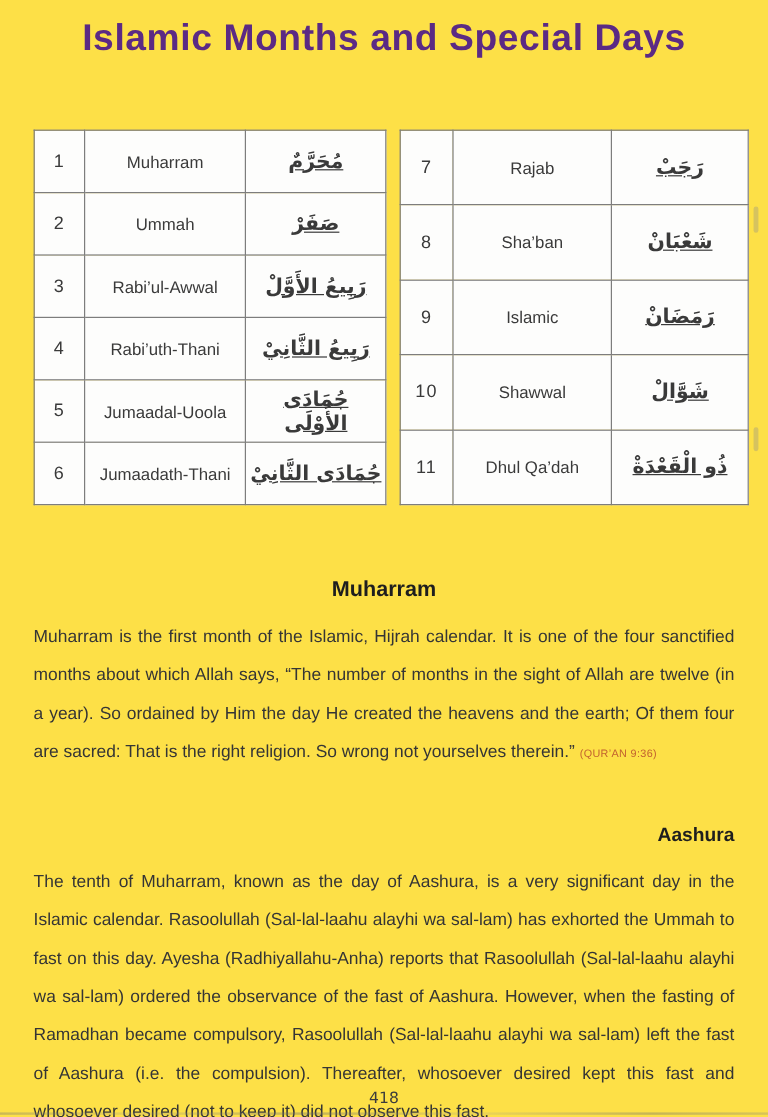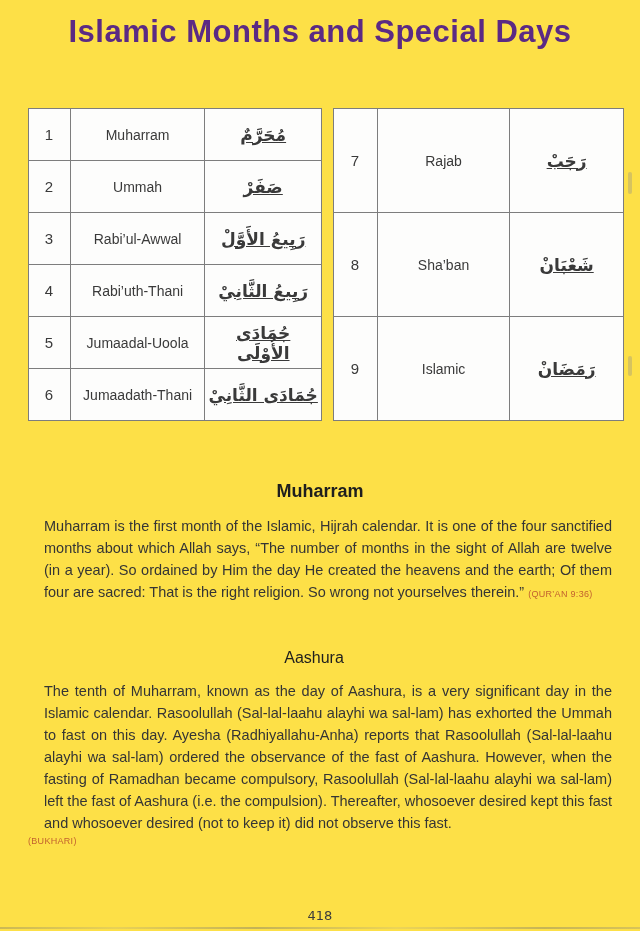--- a/index.html
+++ b/index.html
@@ -56,30 +56,30 @@
   }
   .section-heading-center{
     margin:60px 28px 0 28px;
     text-align:center;
     font-size:18px;
     font-weight:bold;
     color:#1e1e1e;
   }
   .section-heading-left{
     margin:44px 28px 0 16px;
-    text-align:center;
+    text-align:right;
     font-size:16px;
-    font-weight:normal;
+    font-weight:bold;
     color:#1e1e1e;
   }
   .body-para{
-    margin:13px 28px 0 44px;
+    margin:13px 28px 0 28px;
     text-align:justify;
     font-size:14.5px;
-    line-height:22px;
+    line-height:32px;
     color:#353535;
   }
   .citation{
     color:#c2612f;
     font-size:9px;
     letter-spacing:0.3px;
     white-space:nowrap;
   }
   .citation-block{
     display:block;
@@ -172,20 +172,30 @@
       <tr>
         <td class="num col-num">8</td>
         <td class="name col-name">Sha’ban</td>
         <td class="arabic col-ar">شَعْبَانْ</td>
       </tr>
       <tr>
         <td class="num col-num">9</td>
         <td class="name col-name">Islamic</td>
         <td class="arabic col-ar">رَمَضَانْ</td>
       </tr>
+      <tr>
+        <td class="num col-num">10</td>
+        <td class="name col-name">Shawwal</td>
+        <td class="arabic col-ar">شَوَّالْ</td>
+      </tr>
+      <tr>
+        <td class="num col-num">11</td>
+        <td class="name col-name">Dhul Qa’dah</td>
+        <td class="arabic col-ar">ذُو الْقَعْدَةْ</td>
+      </tr>
     </tbody>
       </table>
 
   </div>
 
   <div class="section-heading-center">Muharram</div>
   <p class="body-para"><span>Muharram is the first month of the Islamic, Hijrah calendar. It is one of the four sanctified months about which Allah says, “The number of months in the sight of Allah are twelve (in a year). So ordained by Him the day He created the heavens and the earth; Of them four are sacred: That is the right religion. So wrong not yourselves therein.”</span> <span class="citation">(QUR’AN 9:36)</span></p>
 
   <div class="section-heading-left">Aashura</div>
   <p class="body-para"><span>The tenth of Muharram, known as the day of Aashura, is a very significant day in the Islamic calendar. Rasoolullah (Sal-lal-laahu alayhi wa sal-lam) has exhorted the Ummah to fast on this day. Ayesha (Radhiyallahu-Anha) reports that Rasoolullah (Sal-lal-laahu alayhi wa sal-lam) ordered the observance of the fast of Aashura. However, when the fasting of Ramadhan became compulsory, Rasoolullah (Sal-lal-laahu alayhi wa sal-lam) left the fast of Aashura (i.e. the compulsion). Thereafter, whosoever desired kept this fast and whosoever desired (not to keep it) did not observe this fast.</span></p>

